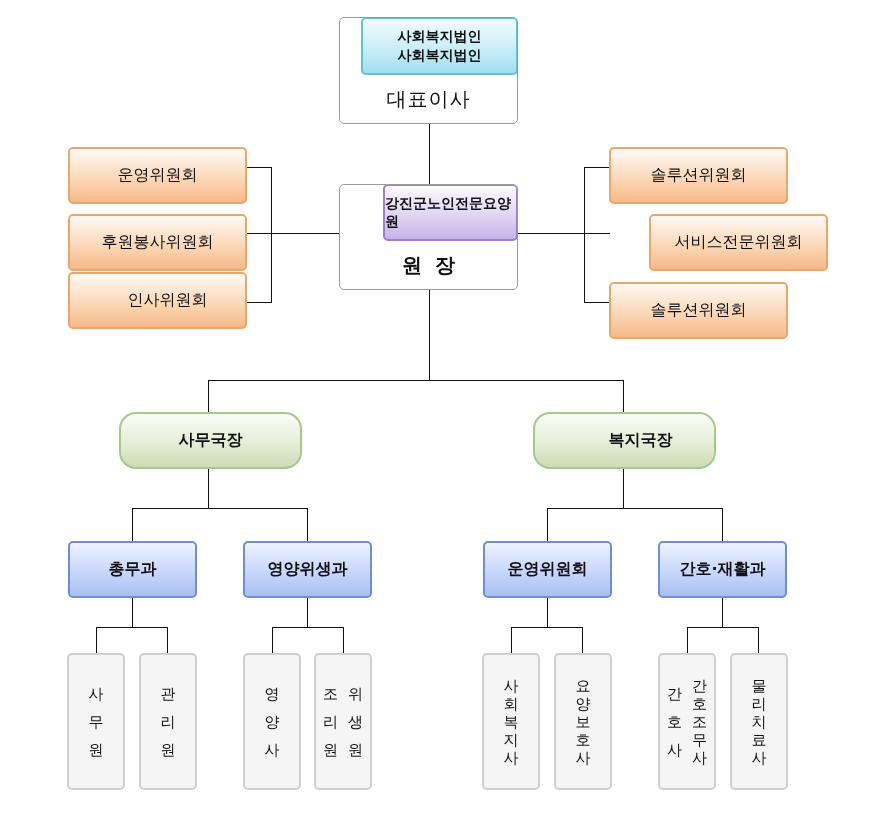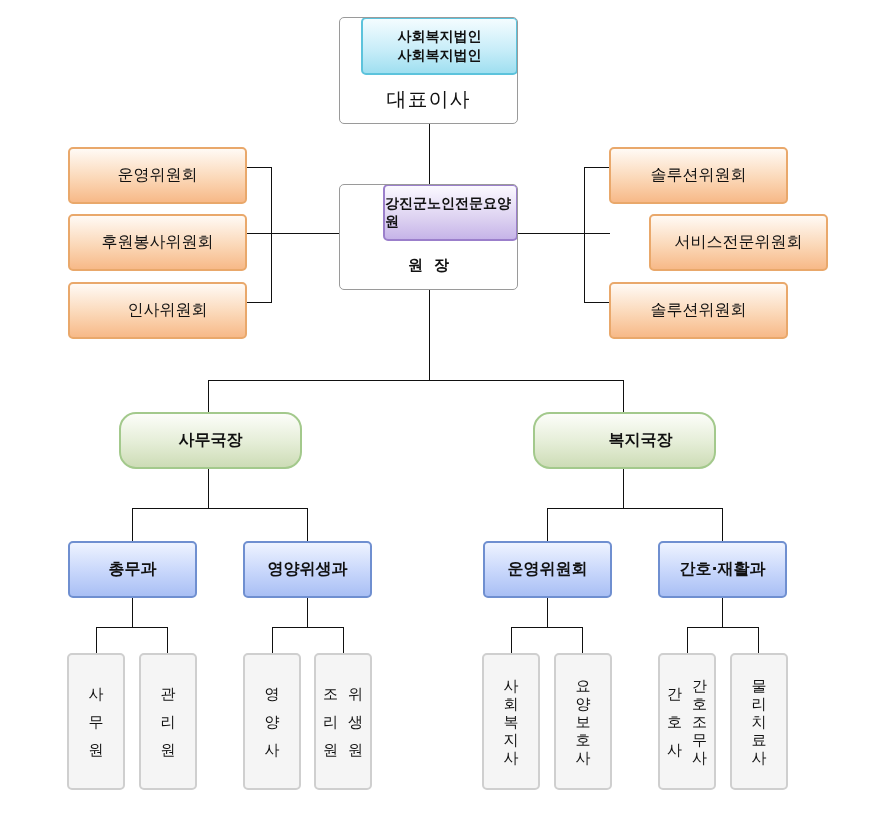--- a/index.html
+++ b/index.html
@@ -18,21 +18,21 @@
               font-size:14px; font-weight:bold; line-height:19px;margin-left:22px; }
   .top-title { position:absolute; left:0; right:0; top:58px; bottom:0; display:flex; align-items:center; justify-content:center;
                font-size:20px; font-weight:normal; letter-spacing:1px; }
 
   
   .center-box { left:339px; top:184px; width:179px; height:106px; border:1px solid #9a9a9a; border-radius:5px; background:#fff; overflow:hidden; }
   .center-head { position:absolute; left:-1px; top:-1px; right:-1px; height:57px; border:2px solid #9b7fcb; border-radius:5px;
               background:linear-gradient(to bottom,#fbf9ff 0%,#ddd2f1 60%,#c6b4e8 100%); box-sizing:border-box;
               display:flex; align-items:center; justify-content:center; font-size:14px; font-weight:bold;margin-left:44px; }
   .center-title { position:absolute; left:0; right:0; top:57px; bottom:0; display:flex; align-items:center; justify-content:center;
-               font-size:15px; font-weight:bold; word-spacing:6px; }
+               font-size:20px; font-weight:bold; word-spacing:6px; }
 
   
   .cmt { width:179px; height:57px; border:2px solid #e9a86b; border-radius:5px;
          background:linear-gradient(to bottom,#fffaf5 0%,#fbd8b8 55%,#f7b988 100%);
          display:flex; align-items:center; justify-content:center; font-size:16px; font-weight:normal; }
 
   
   .dir { width:183px; height:57px; border:2px solid #a3c98c; border-radius:17px;
          background:linear-gradient(to bottom,#fcfdf9 0%,#e4edd6 55%,#cddcb6 100%);
          display:flex; align-items:center; justify-content:center; font-size:16px; font-weight:bold; }
@@ -110,21 +110,21 @@
   <div class="top-title">대표이사</div>
 </div>
 
 <div class="abs center-box">
   <div class="center-head">강진군노인전문요양원</div>
   <div class="center-title">원 장</div>
 </div>
 
 <div class="abs cmt" style="left:68px; top:147px;">운영위원회</div>
 <div class="abs cmt" style="left:68px; top:214px;">후원봉사위원회</div>
-<div class="abs cmt" style="left:68px; top:282px;padding-left:20px;">인사위원회</div>
+<div class="abs cmt" style="left:68px; top:272px;padding-left:20px;">인사위원회</div>
 
 <div class="abs cmt" style="left:609px; top:147px;">솔루션위원회</div>
 <div class="abs cmt" style="left:609px; top:214px;margin-left:40px;">서비스전문위원회</div>
 <div class="abs cmt" style="left:609px; top:282px;">솔루션위원회</div>
 
 <div class="abs dir" style="left:119px; top:412px;">사무국장</div>
 <div class="abs dir" style="left:533px; top:412px;padding-left:32px;">복지국장</div>
 
 <div class="abs dept" style="left:68px; top:541px;">총무과</div>
 <div class="abs dept" style="left:243px; top:541px;">영양위생과</div>

